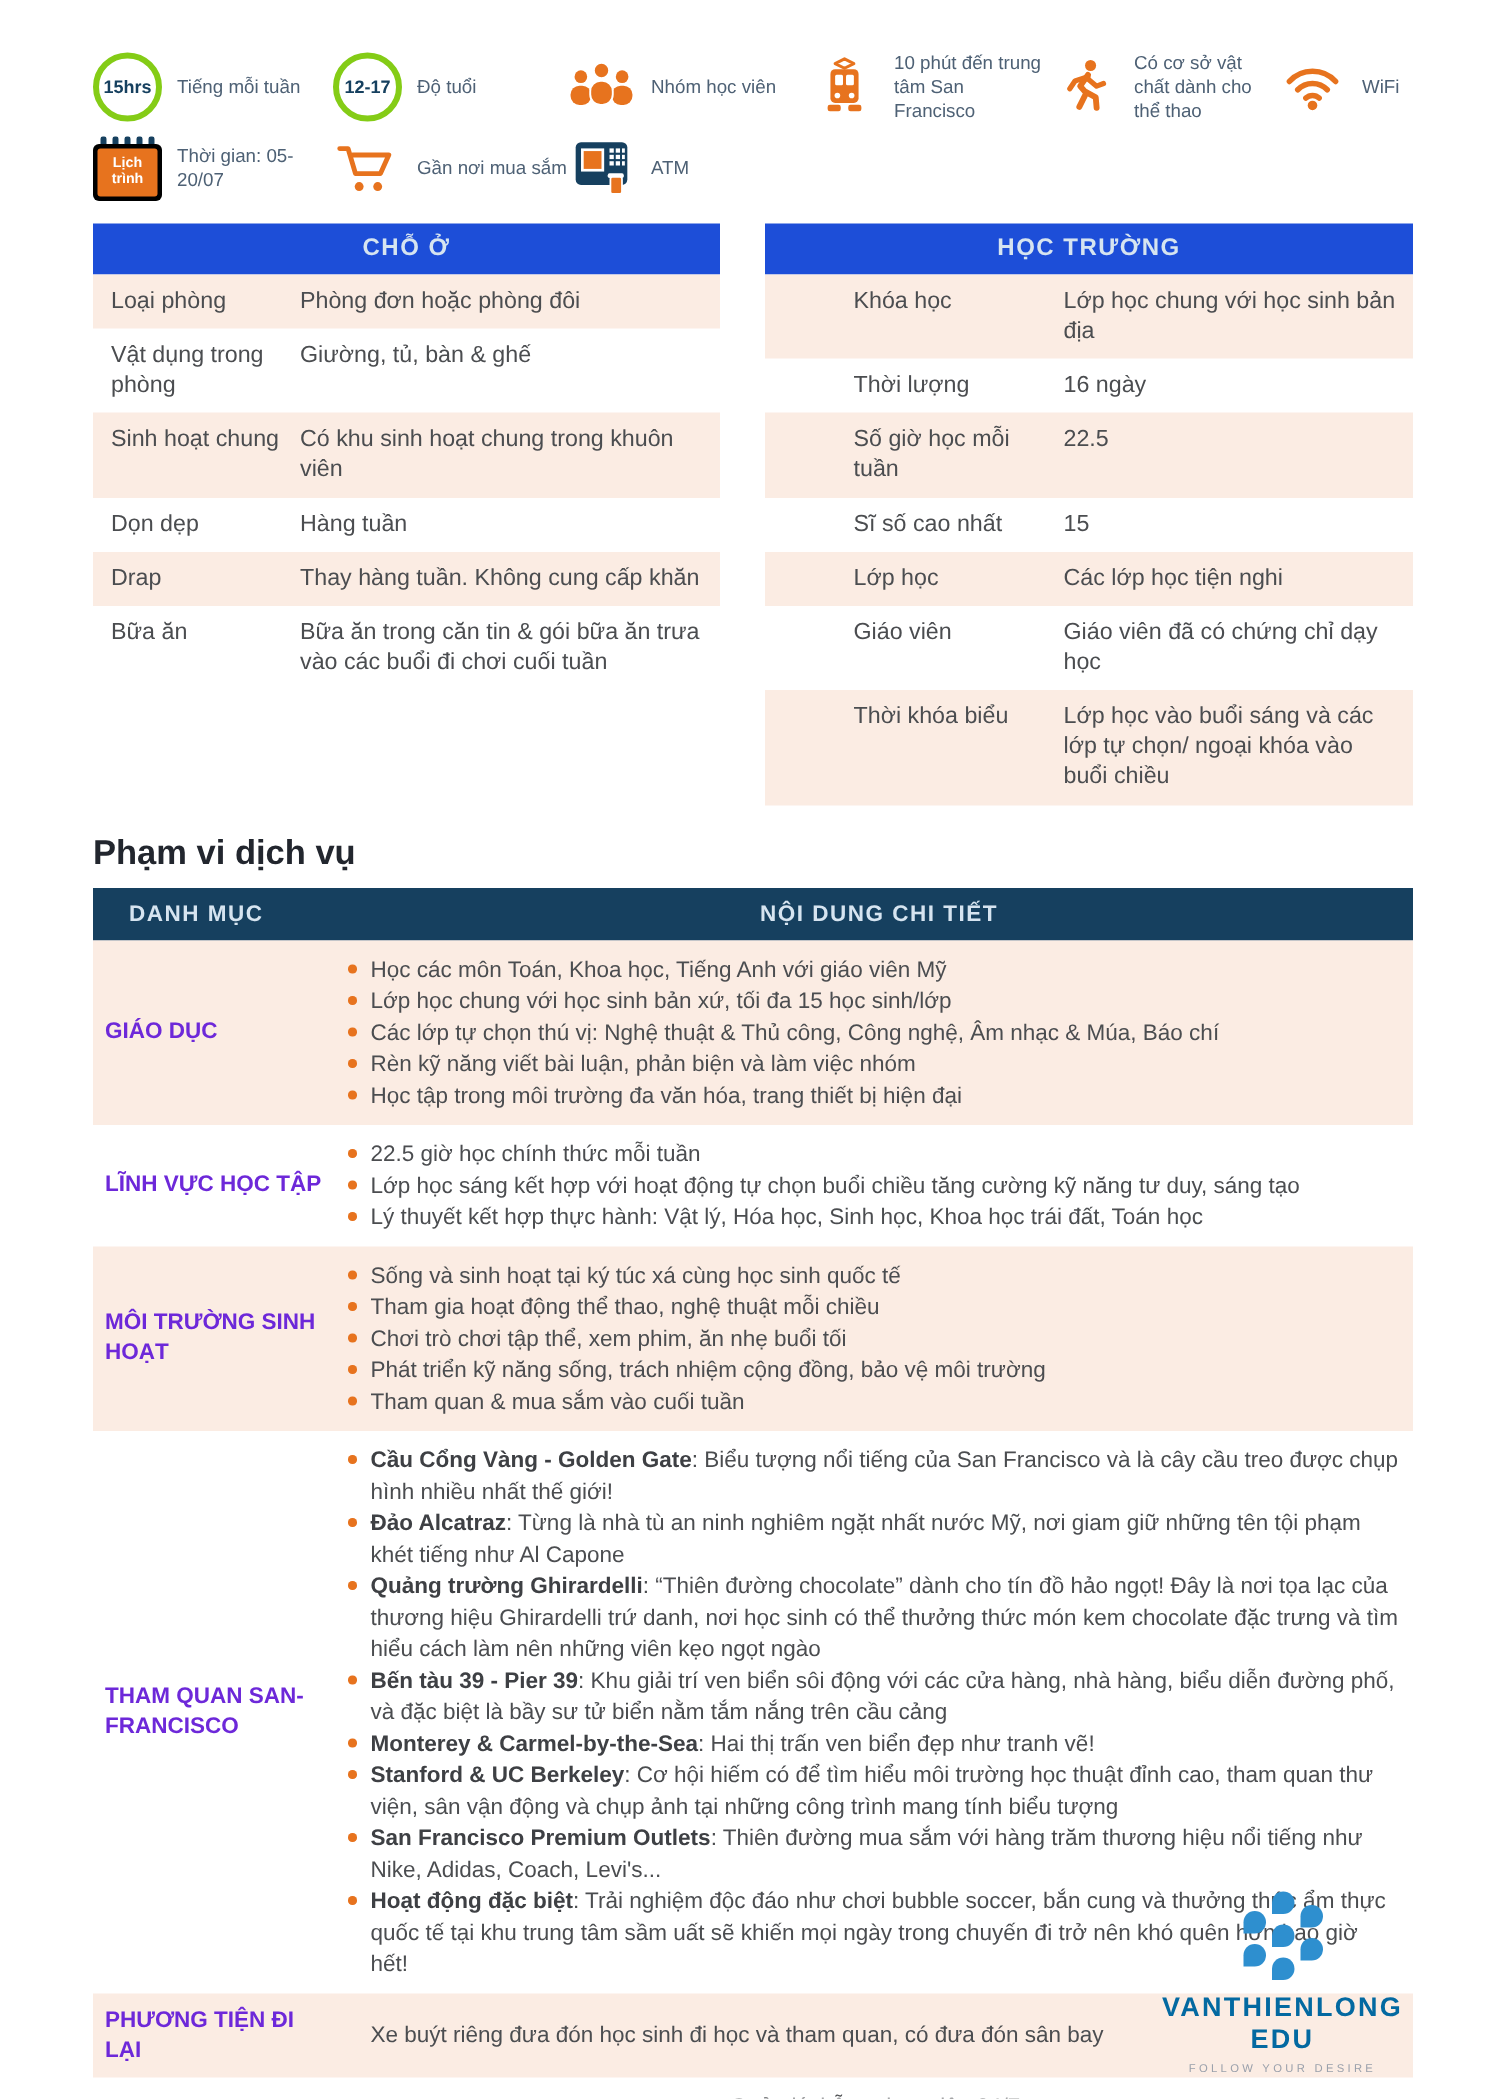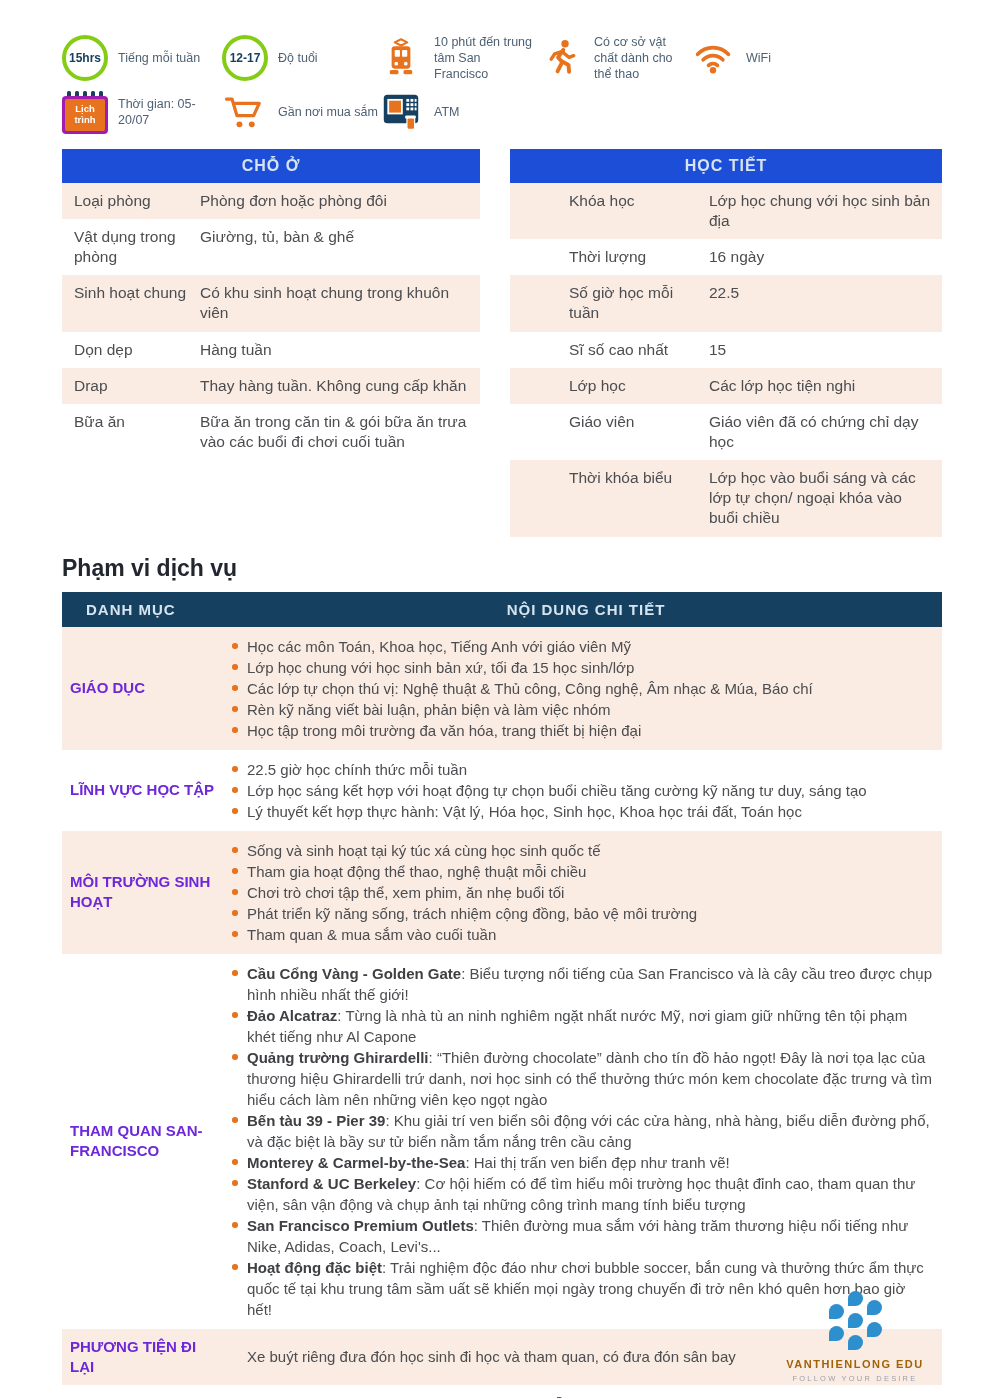--- a/index.html
+++ b/index.html
@@ -17,21 +17,21 @@
   .badge-circle{
     width:46px;height:46px;border:4px solid #84cc16;border-radius:50%;
     display:flex;align-items:center;justify-content:center;
     font-weight:bold;font-size:12px;color:#16405f;box-sizing:border-box;flex-shrink:0;
   }
   .iconbox{width:46px;display:flex;justify-content:center;flex-shrink:0;}
   
   .cal{width:46px;flex-shrink:0;}
   .cal-teeth{display:flex;gap:4.5px;justify-content:center;height:7px;margin-bottom:-2px;}
   .cal-teeth span{width:3.5px;height:9px;background:#16405f;border-radius:1.5px;}
-  .cal-body{background:#a21caf;border-radius:4px;padding:3px;position:relative;z-index:1;}
+  .cal-body{background:#000000;border-radius:4px;padding:3px;position:relative;z-index:1;}
   .cal-inner{background:#E7731E;border-radius:2px;color:#fff;font-size:9.5px;font-weight:bold;
     text-align:center;line-height:1.15;padding:5px 1px;}
 
   
   .tables{display:flex;gap:30px;}
   .mini{box-sizing:border-box;}
   .mini.left{width:418px;}
   .mini.right{width:432px;}
   .mini-head{background:#1d4ed8;color:#d6e4f0;text-align:center;font-size:16px;
     letter-spacing:1px;padding:8px 0;font-weight:600;}
@@ -57,21 +57,21 @@
   ul.blt li{position:relative;padding-left:17px;font-size:15px;line-height:1.4;color:#4b4d50;}
   ul.blt li::before{content:"";position:absolute;left:2px;top:7.5px;width:5.5px;height:5.5px;
     border-radius:50%;background:#E7731E;}
   ul.blt li b{color:#3e4044;}
   .svc-plain{font-size:15px;line-height:1.4;padding-left:17px;}
 
   
   .logo{position:absolute;right:40px;bottom:16px;text-align:center;width:190px;}
   .logo-mark{position:relative;width:66px;height:60px;margin:0 auto 7px auto;}
   .logo-mark span{position:absolute;width:15px;height:15px;background:#2e8fcf;border-radius:8px 8px 8px 0;}
-  .logo-name{font-size:11px;font-weight:800;color:#a16207;letter-spacing:1.5px;}
+  .logo-name{font-size:18px;font-weight:800;color:#0369a1;letter-spacing:1.5px;}
   .logo-tag{font-size:7.5px;color:#9aa0ab;letter-spacing:2.2px;margin-top:4px;}
 
   svg{display:block;}
 </style>
 </head>
 <body>
 
 <div class="page">
 
   <div class="features">
@@ -80,20 +80,33 @@
         <div class="badge-circle">
             <span>15hrs</span>
           </div>
         <div class="feat-label">Tiếng mỗi tuần</div>
       </div>
       <div class="feat" style="width:156px">
         <div class="badge-circle">
             <span>12-17</span>
           </div>
         <div class="feat-label">Độ tuổi</div>
+      </div>
+      <div class="feat" style="width:162px">
+        <div class="iconbox">
+          <svg width="44" height="34" viewBox="0 0 48 36">
+            <circle cx="9" cy="10.5" r="4.6" fill="#E7731E"></circle>
+            <rect x="1.5" y="17" width="15" height="14" rx="6.5" fill="#E7731E"></rect>
+            <circle cx="39" cy="10.5" r="4.6" fill="#E7731E"></circle>
+            <rect x="31.5" y="17" width="15" height="14" rx="6.5" fill="#E7731E"></rect>
+            <circle cx="24" cy="6" r="5.6" fill="#E7731E" stroke="#fff" stroke-width="1.4"></circle>
+            <rect x="15.8" y="13.5" width="16.4" height="17.5" rx="7.5" fill="#E7731E" stroke="#fff" stroke-width="1.4"></rect>
+          </svg>
+        </div>
+        <div class="feat-label">Nhóm học viên</div>
       </div>
       <div class="feat" style="width:160px">
         <div class="iconbox">
           <svg width="30" height="40" viewBox="0 0 24 32">
             <path d="M12 1 L7 3.5 L12 6 L17 3.5 Z" fill="none" stroke="#E7731E" stroke-width="1.6" stroke-linejoin="round"></path>
             <rect x="4.5" y="6.5" width="15" height="18" rx="2.5" fill="#E7731E"></rect>
             <rect x="7" y="9.5" width="4.2" height="5.5" rx="0.8" fill="#fff"></rect>
             <rect x="12.8" y="9.5" width="4.2" height="5.5" rx="0.8" fill="#fff"></rect>
             <circle cx="8.2" cy="20.5" r="1.5" fill="#fff"></circle>
             <circle cx="15.8" cy="20.5" r="1.5" fill="#fff"></circle>
@@ -203,21 +216,21 @@
         <div class="mini-label">Drap</div>
         <div class="mini-val">Thay hàng tuần. Không cung cấp khăn</div>
       </div>
       <div class="mini-row">
         <div class="mini-label">Bữa ăn</div>
         <div class="mini-val">Bữa ăn trong căn tin &amp; gói bữa ăn trưa vào các buổi đi chơi cuối tuần</div>
       </div>
     </div>
 
     <div class="mini right">
-      <div class="mini-head">HỌC TIẾT</div>
+      <div class="mini-head">HỌC TRƯỜNG</div>
       <div class="mini-row odd">
         <div class="mini-label">Khóa học</div>
         <div class="mini-val">Lớp học chung với học sinh bản địa</div>
       </div>
       <div class="mini-row">
         <div class="mini-label">Thời lượng</div>
         <div class="mini-val">16 ngày</div>
       </div>
       <div class="mini-row odd">
         <div class="mini-label">Số giờ học mỗi tuần</div>

